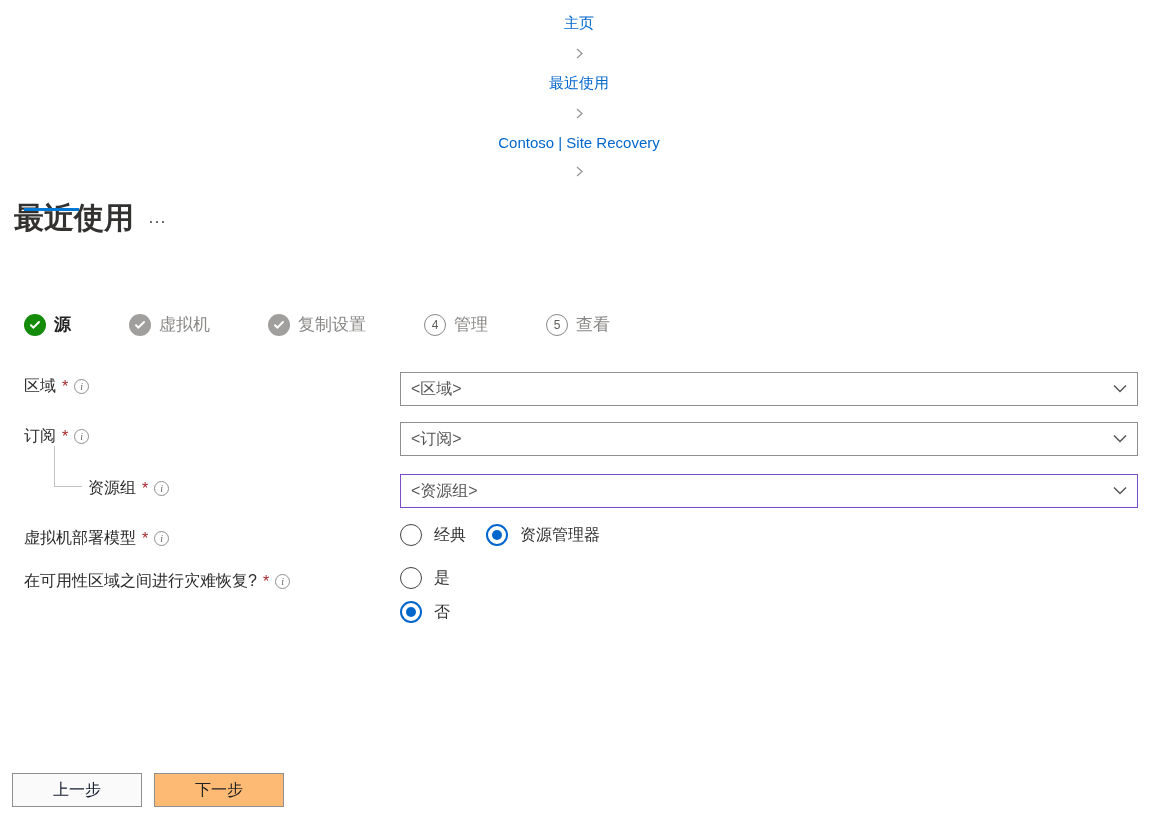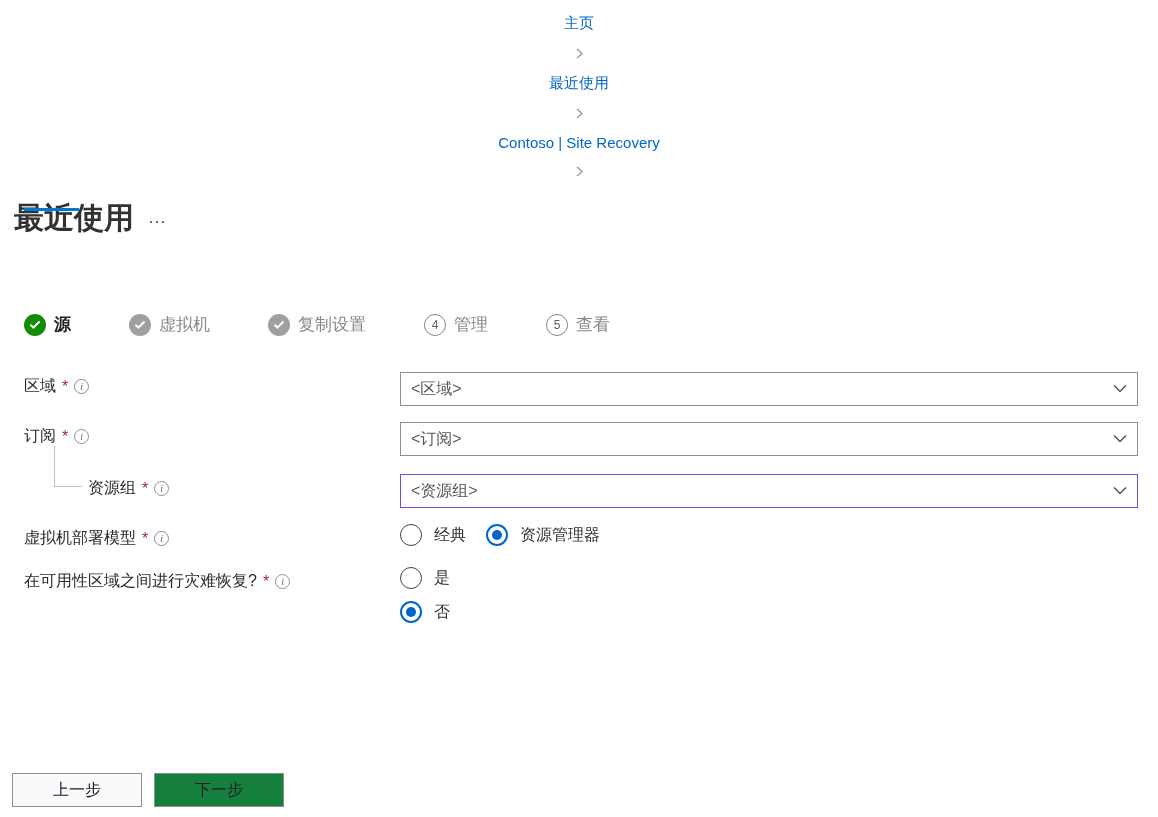--- a/index.html
+++ b/index.html
@@ -208,21 +208,21 @@
     left: 0;
     bottom: 0;
     padding: 10px 12px 10px 12px;
     display: flex;
     gap: 12px;
   }
   .btn {
     min-width: 130px;
     height: 34px;
     border: 1px solid #8f8f8f;
-    background: #15803d;
+    background: #fdba74;
     font-size: 16px;
     cursor: pointer;
     padding: 0 18px;
   }
   .btn.disabled {
     color: #0f172a;
     background: #fafafa;
     cursor: default;
   }
   .btn.primary {

